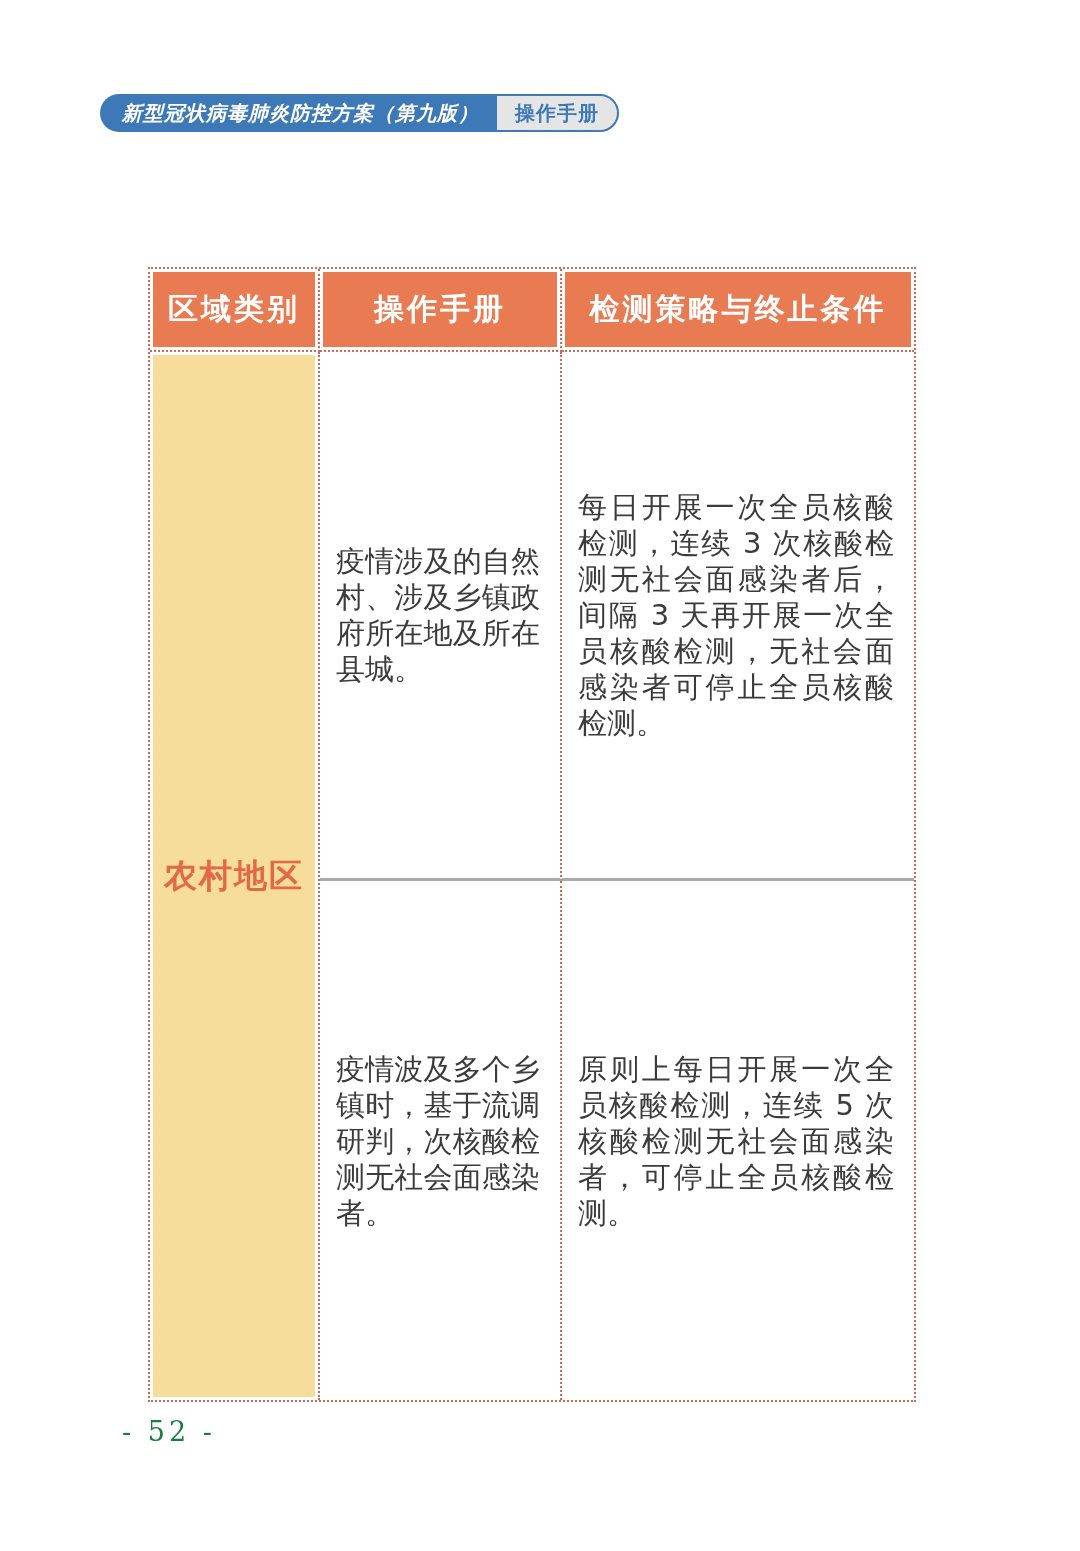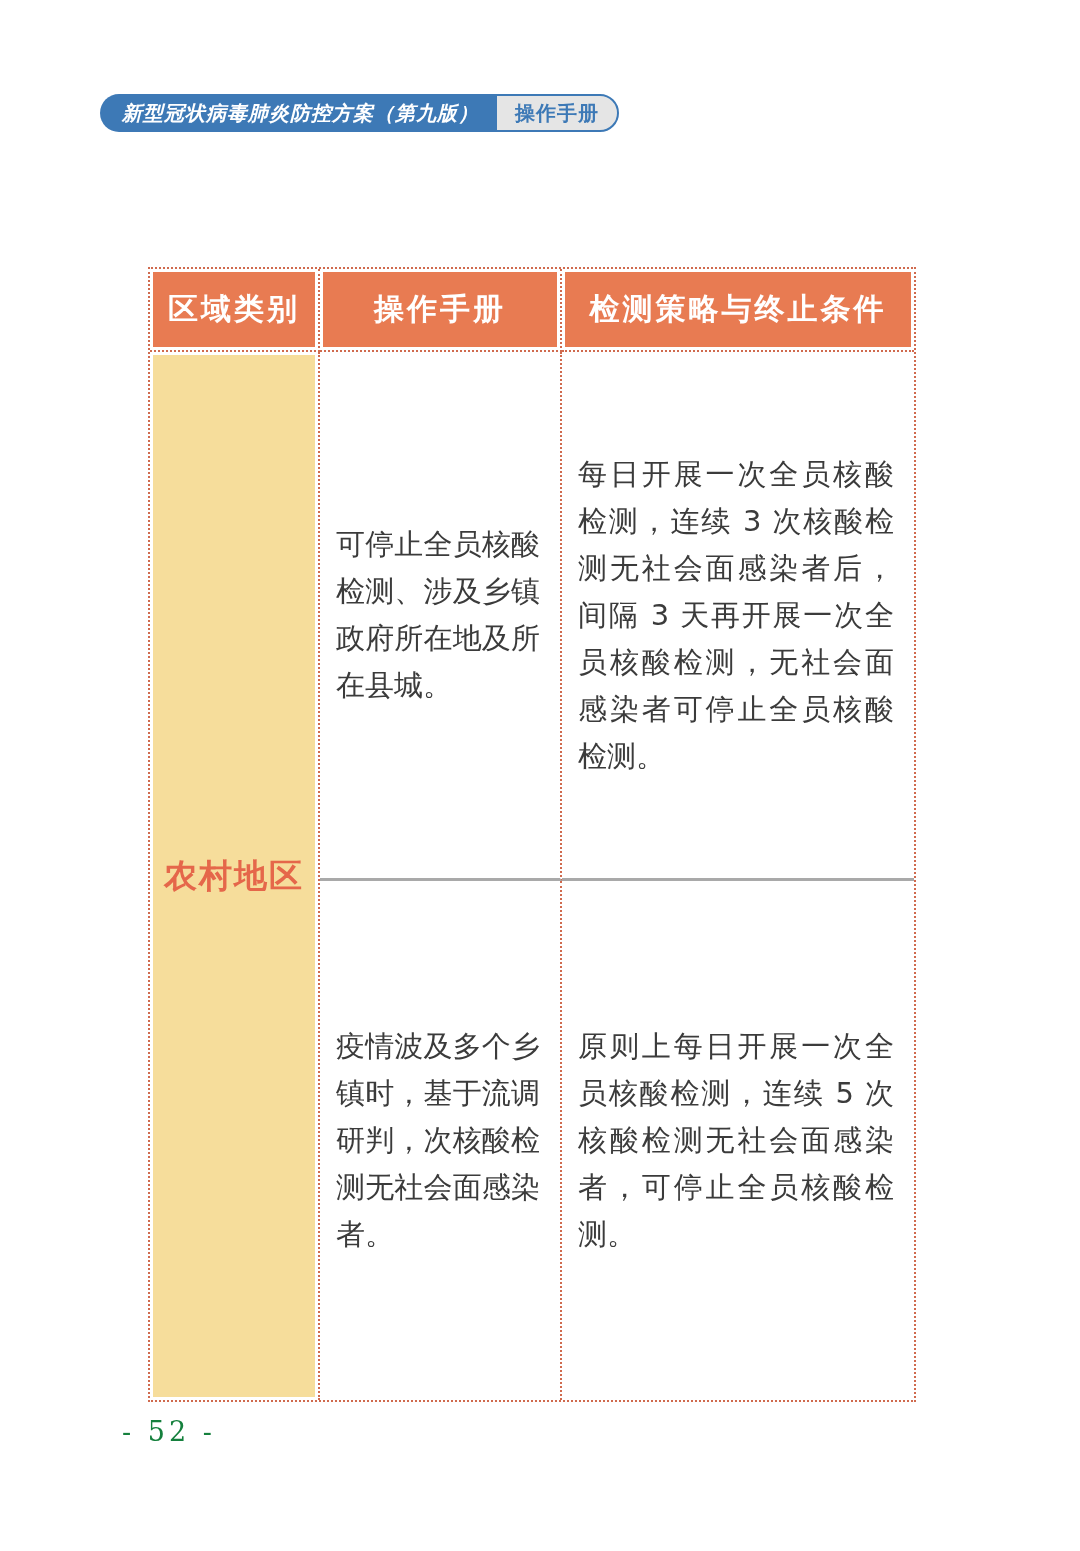--- a/index.html
+++ b/index.html
@@ -61,21 +61,21 @@
   .region .fill{
     margin:3px;height:calc(100% - 6px);
     background:var(--region-yellow);
     display:flex;align-items:center;justify-content:center;
     color:var(--region-text);font-size:33px;font-weight:700;letter-spacing:2px;
     white-space:nowrap;
   }
   .txt{
     display:flex;align-items:center;
     padding:0 20px 0 16px;
-    font-size:29px;line-height:47px;color:var(--body-text);
+    font-size:29px;line-height:36px;color:var(--body-text);
   }
   .txt>div{width:100%;text-align:justify;text-justify:inter-character;}
 
   
   .footer{
     position:absolute;left:122px;top:1416px;
     font-family:"DejaVu Serif","Liberation Serif",serif;
     font-size:27px;color:#15803d;letter-spacing:4px;white-space:nowrap;
   }
 </style>
@@ -96,21 +96,21 @@
   </div>
   <div class="cell th b-b">
     <div class="fill">检测策略与终止条件</div>
   </div>
 
   <div class="cell region b-r">
     <div class="fill">农村地区</div>
   </div>
 
   <div class="cell txt b-r divider-b">
-    <div>可停止全员核酸检测、涉及乡镇政府所在地及所在县城。</div>
+    <div>疫情涉及的自然村、涉及乡镇政府所在地及所在县城。</div>
   </div>
   <div class="cell txt divider-b">
     <div>每日开展一次全员核酸检测，连续 3 次核酸检测无社会面感染者后，间隔 3 天再开展一次全员核酸检测，无社会面感染者可停止全员核酸检测。</div>
   </div>
 
   <div class="cell txt b-r">
     <div>疫情波及多个乡镇时，基于流调研判，次核酸检测无社会面感染者。</div>
   </div>
   <div class="cell txt">
     <div>原则上每日开展一次全员核酸检测，连续 5 次核酸检测无社会面感染者，可停止全员核酸检测。</div>

